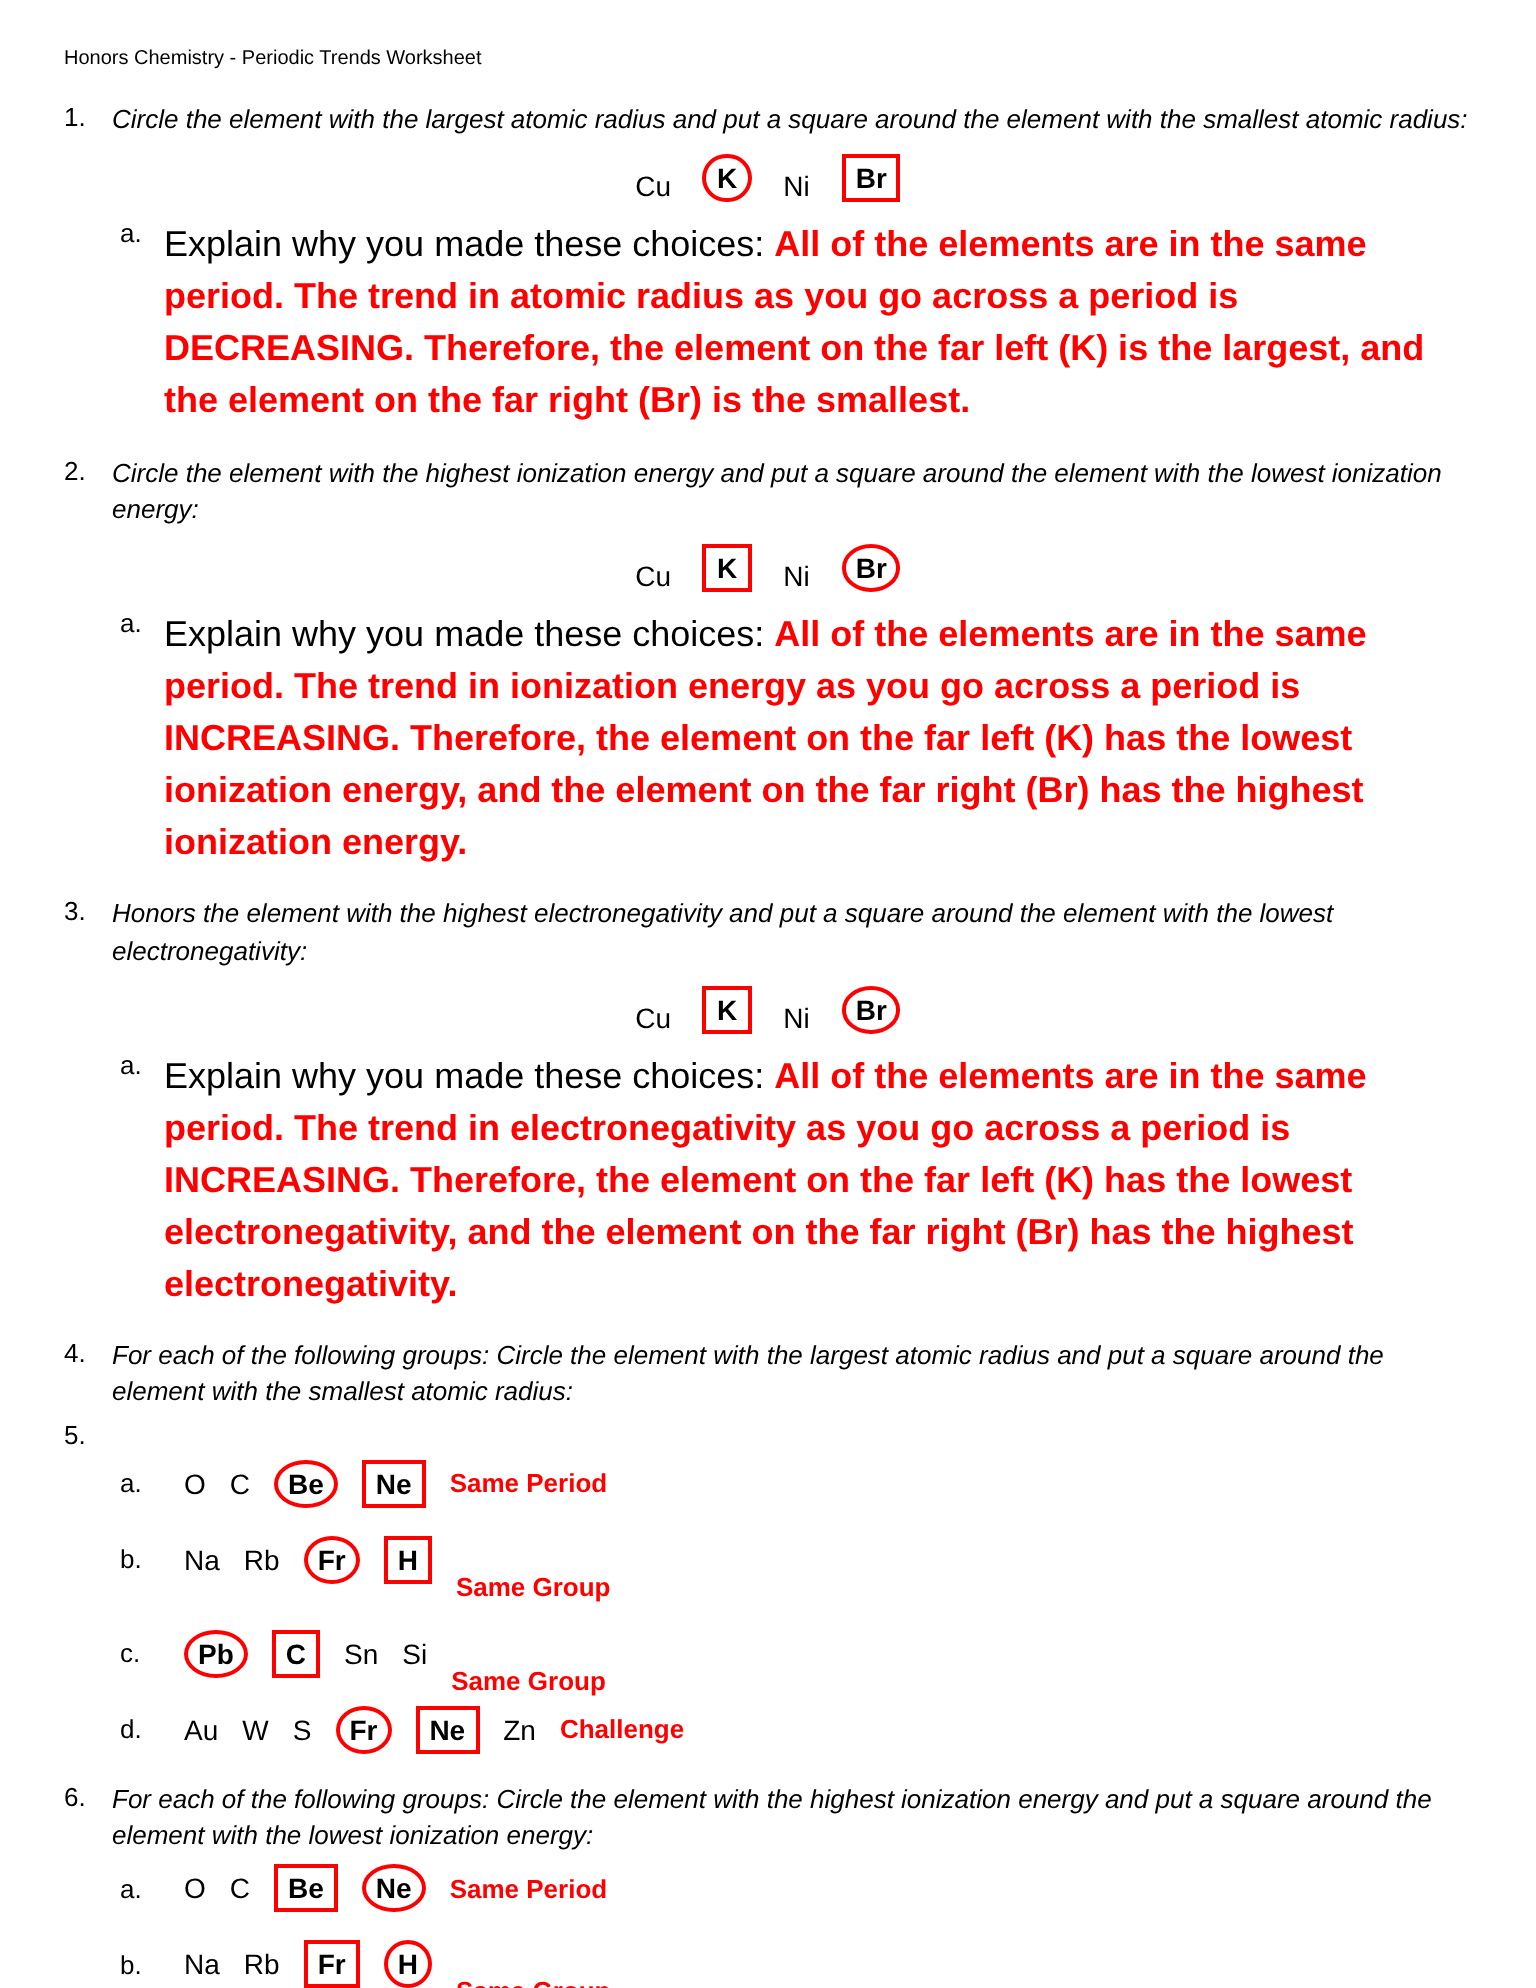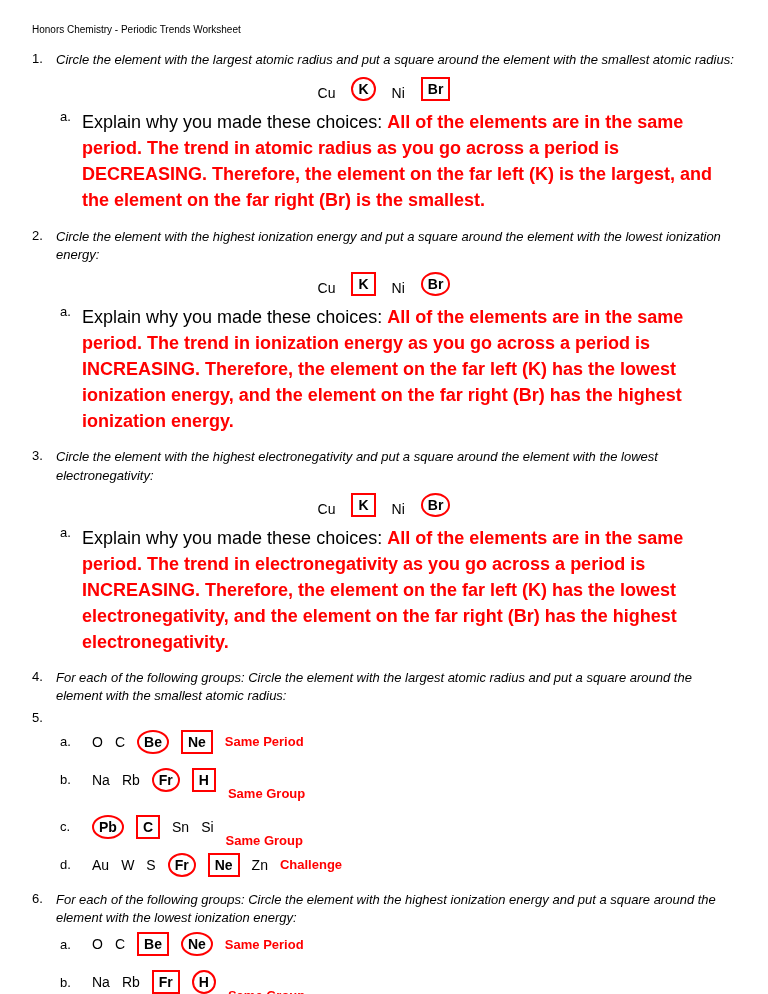--- a/index.html
+++ b/index.html
@@ -117,21 +117,21 @@
       <span class="explain-text">
         Explain why you made these choices: <span class="red">All of the elements are in the same period.  The trend in ionization energy as you go across a period is INCREASING.  Therefore, the element on the far left (K) has the lowest ionization energy, and the element on the far right (Br) has the highest ionization energy.</span>
       </span>
     </div>
   </div>
 </div>
 
 <div class="question">
   <div class="q-line">
     <span class="q-num">3.</span>
-    <span class="q-text">Circle the element with the highest electronegativity and put a square around the element with the lowest electronegativity:</span>
+    <span class="q-text">Honors the element with the highest electronegativity and put a square around the element with the lowest electronegativity:</span>
   </div>
   <div class="element-row">
     <span class="el-plain">Cu</span>
     <span class="el-square">K</span>
     <span class="el-plain">Ni</span>
     <span class="el-circle">Br</span>
   </div>
   <div class="sub-q">
     <div class="sub-q-line">
       <span class="sub-q-label">a.</span>

